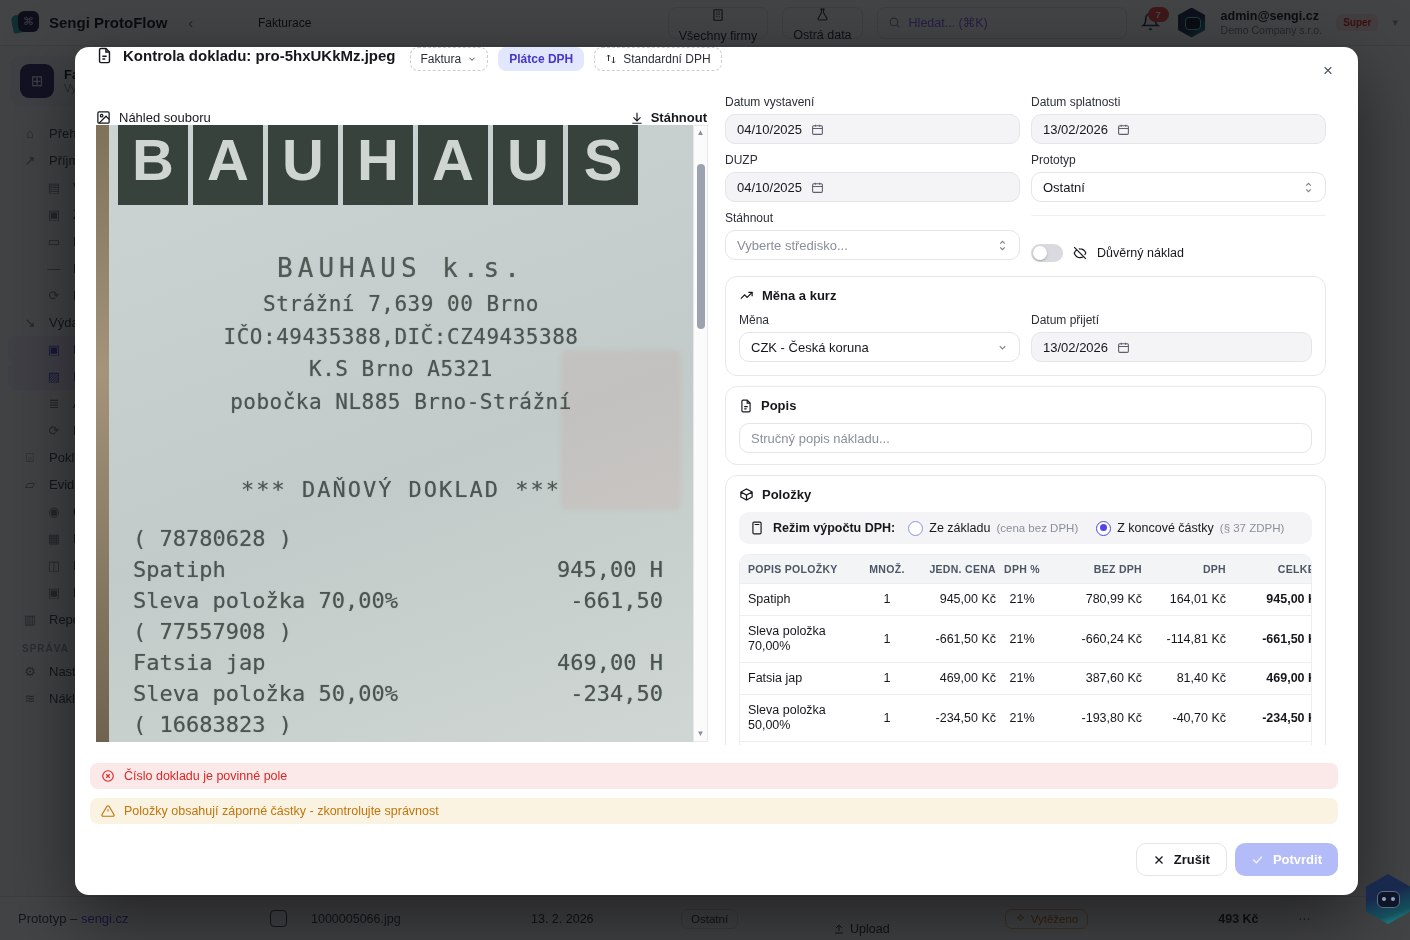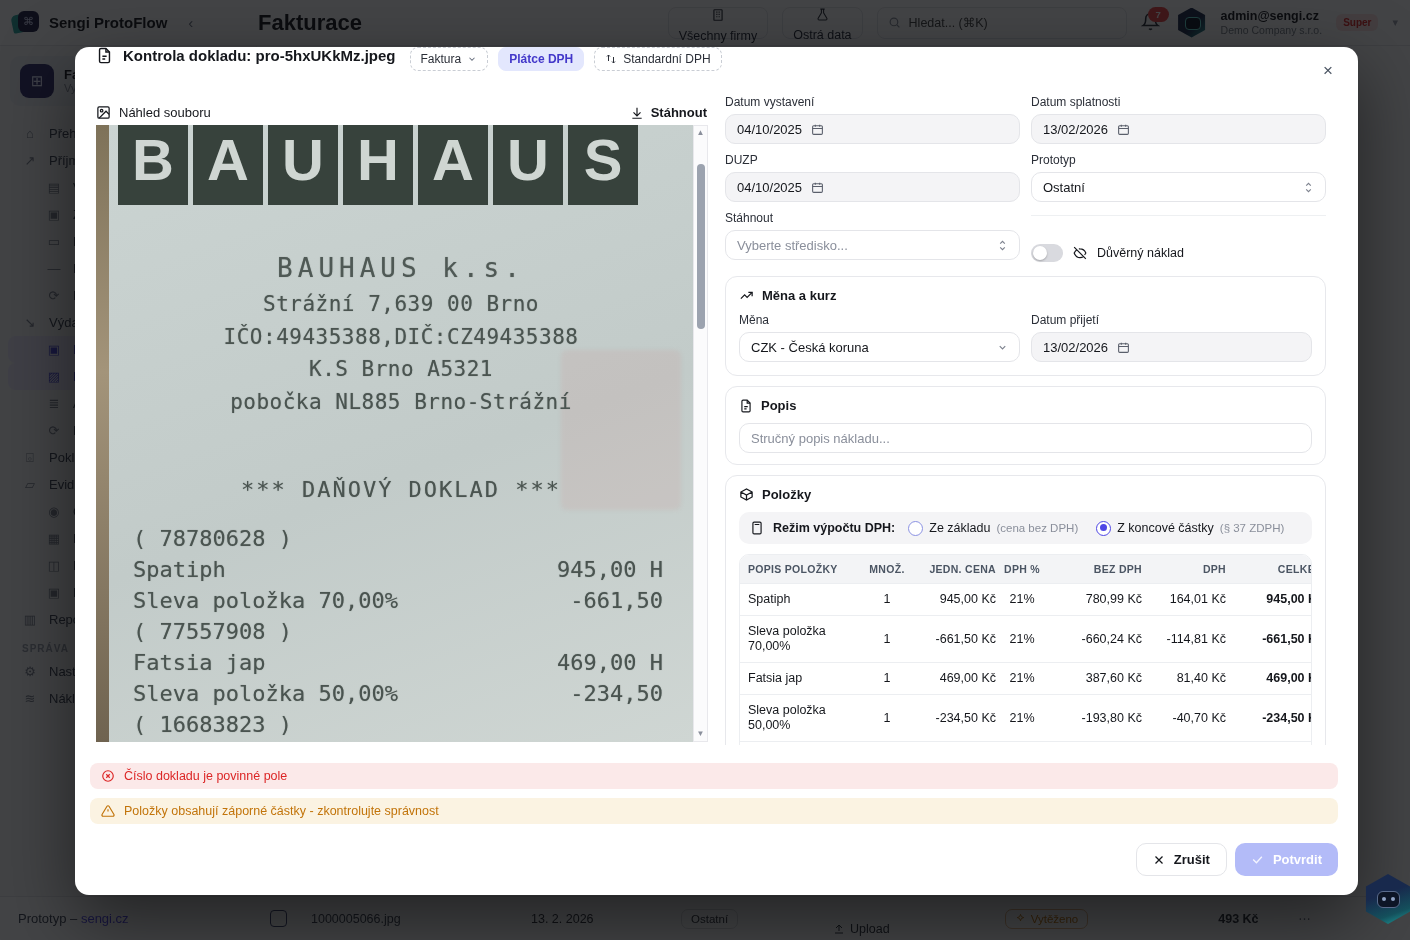--- a/index.html
+++ b/index.html
@@ -6,27 +6,27 @@
     font-family:"Liberation Sans",sans-serif;-webkit-font-smoothing:antialiased;}
   
   .app{position:absolute;inset:0;background:#fff;}
   .topbar{position:absolute;top:0;left:0;right:0;height:45px;background:#fff;border-bottom:1px solid #e6e7eb;display:flex;align-items:center;}
   .brand{display:flex;align-items:center;gap:9px;padding-left:14px;width:210px;}
   .logo{width:26px;height:26px;position:relative;flex:0 0 auto;}
   .logo .blob{position:absolute;left:-2px;top:4px;width:20px;height:18px;background:#2aa6a0;border-radius:5px 2px 8px 2px;transform:rotate(-12deg);}
   .logo .tile{position:absolute;left:4px;top:1px;width:21px;height:21px;background:#232347;border-radius:6px;color:#cfd4f5;font-size:11px;display:flex;align-items:center;justify-content:center;}
   .brand-name{font-size:15px;font-weight:bold;color:#15171c;}
   .collapse{color:#6b7280;font-size:15px;margin-left:12px;cursor:pointer;}
-  .page-title{font-size:22px;font-weight:bold;color:#15171c;margin-left:34px;}
+  .page-title{font-size:12px;font-weight:normal;color:#15171c;margin-left:34px;}
   .tb-right{margin-left:auto;display:flex;align-items:center;gap:14px;padding-right:12px;}
   .tb-chip{display:flex;align-items:center;gap:7px;height:30px;border:1px solid #e3e4e9;border-radius:8px;padding:0 10px;font-size:12.5px;color:#1f2430;background:#fff;flex-direction:column;}
   .tb-chip svg{flex:0 0 auto;}
   .toggle{width:32px;height:18px;border-radius:9px;background:#d9dadf;position:relative;flex:0 0 auto;}
   .toggle::after{content:"";position:absolute;left:2px;top:2px;width:14px;height:14px;border-radius:50%;background:#fff;box-shadow:0 1px 2px rgba(0,0,0,.25);}
-  .search{display:flex;align-items:center;gap:8px;width:228px;height:30px;border:1px solid #e3e4e9;border-radius:8px;padding:0 10px;color:#404040;font-size:12.5px;background:#fff;}
+  .search{display:flex;align-items:center;gap:8px;width:228px;height:30px;border:1px solid #e3e4e9;border-radius:8px;padding:0 10px;color:#8b5cf6;font-size:12.5px;background:#fff;}
   .bell{position:relative;width:22px;height:22px;color:#2b2f38;}
   .bell .badge{position:absolute;top:-5px;right:-6px;min-width:15px;height:15px;border-radius:8px;background:#ef4444;color:#fff;font-size:9.5px;font-weight:bold;display:flex;align-items:center;justify-content:center;padding:0 3px;}
   .avatar{width:30px;height:30px;position:relative;}
   .avatar .hex{position:absolute;inset:0;background:linear-gradient(135deg,#1d2b4e 55%,#1fa3a0);clip-path:polygon(50% 0,95% 25%,95% 75%,50% 100%,5% 75%,5% 25%);}
   .avatar .face{position:absolute;left:8px;top:9px;width:14px;height:11px;border-radius:4px;background:#0f1626;border:1px solid #67e0d8;}
   .user-meta{line-height:1.15;}
   .user-email{font-size:12.5px;font-weight:bold;color:#15171c;}
   .user-co{font-size:10.5px;color:#7a8089;}
   .super{background:#fee2e2;color:#dc2626;font-size:10px;font-weight:bold;border-radius:6px;padding:3px 7px;}
   .tb-caret{color:#9aa0aa;font-size:11px;}
@@ -64,21 +64,21 @@
   .fab .face::before,.fab .face::after{content:"";position:absolute;top:5px;width:4px;height:4px;border-radius:50%;background:#8fa2c4;}
   .fab .face::before{left:4px}.fab .face::after{right:4px}
   
   .modal{position:absolute;left:75px;top:47px;width:1283px;height:848px;background:#fff;border-radius:14px;z-index:10;box-shadow:0 24px 70px rgba(0,0,0,.5);}
   .m-header{position:absolute;top:0;left:0;right:0;height:53px;display:flex;align-items:flex-start;gap:10px;padding-left:21px;}
   .m-title{font-size:15px;font-weight:bold;color:#15171c;margin-right:4px;}
   .chip{display:flex;align-items:center;gap:6px;font-size:12px;color:#2b2f38;border:1px dashed #c9cdd4;border-radius:8px;padding:4px 10px;background:#fff;}
   .chip.solid{background:#e3e7fd;border:1px solid #e3e7fd;color:#4338ca;font-weight:bold;}
   .m-close{position:absolute;right:16px;top:10px;width:28px;height:28px;display:flex;align-items:center;justify-content:center;font-size:17px;color:#4b5563;cursor:pointer;}
   
-  .p-labelrow{position:absolute;top:53px;left:21px;width:611px;height:25px;display:flex;align-items:center;font-size:13px;color:#15171c;gap:8px;}
+  .p-labelrow{position:absolute;top:53px;left:21px;width:611px;height:25px;display:flex;align-items:flex-end;font-size:13px;color:#15171c;gap:8px;}
   .p-download{margin-left:auto;display:flex;align-items:center;gap:7px;font-size:13px;font-weight:bold;color:#15171c;cursor:pointer;}
   .preview{position:absolute;top:78px;left:21px;width:612px;height:617px;display:flex;}
   .photo{position:relative;width:597px;height:617px;background:#c4cdca;overflow:hidden;}
   .photo .wood{position:absolute;left:0;top:0;bottom:0;width:13px;background:linear-gradient(180deg,#7e7259,#a3947a 40%,#6f6350);}
   .photo .paper{position:absolute;left:13px;right:0;top:0;bottom:0;background:linear-gradient(160deg,#cbd4d2 0%,#c2cbc9 55%,#cfd6d3 100%);}
   .rc-logo{position:absolute;left:22px;top:-12px;display:flex;gap:5px;}
   .rc-logo span{width:70px;height:92px;background:#37423c;color:#cfd6d2;font-weight:bold;font-size:58px;display:flex;align-items:center;justify-content:center;font-family:"Liberation Sans",sans-serif;}
   .rc-text{position:absolute;left:13px;right:0;top:0;bottom:0;font-family:"DejaVu Sans Mono",monospace;color:#4a5450;text-shadow:0 0 1px rgba(74,84,80,.55);}
   .rc-center{position:absolute;left:0;right:0;text-align:center;}
   .rc-h0{top:128px;font-size:26px;letter-spacing:5px;color:#4f5955;}

